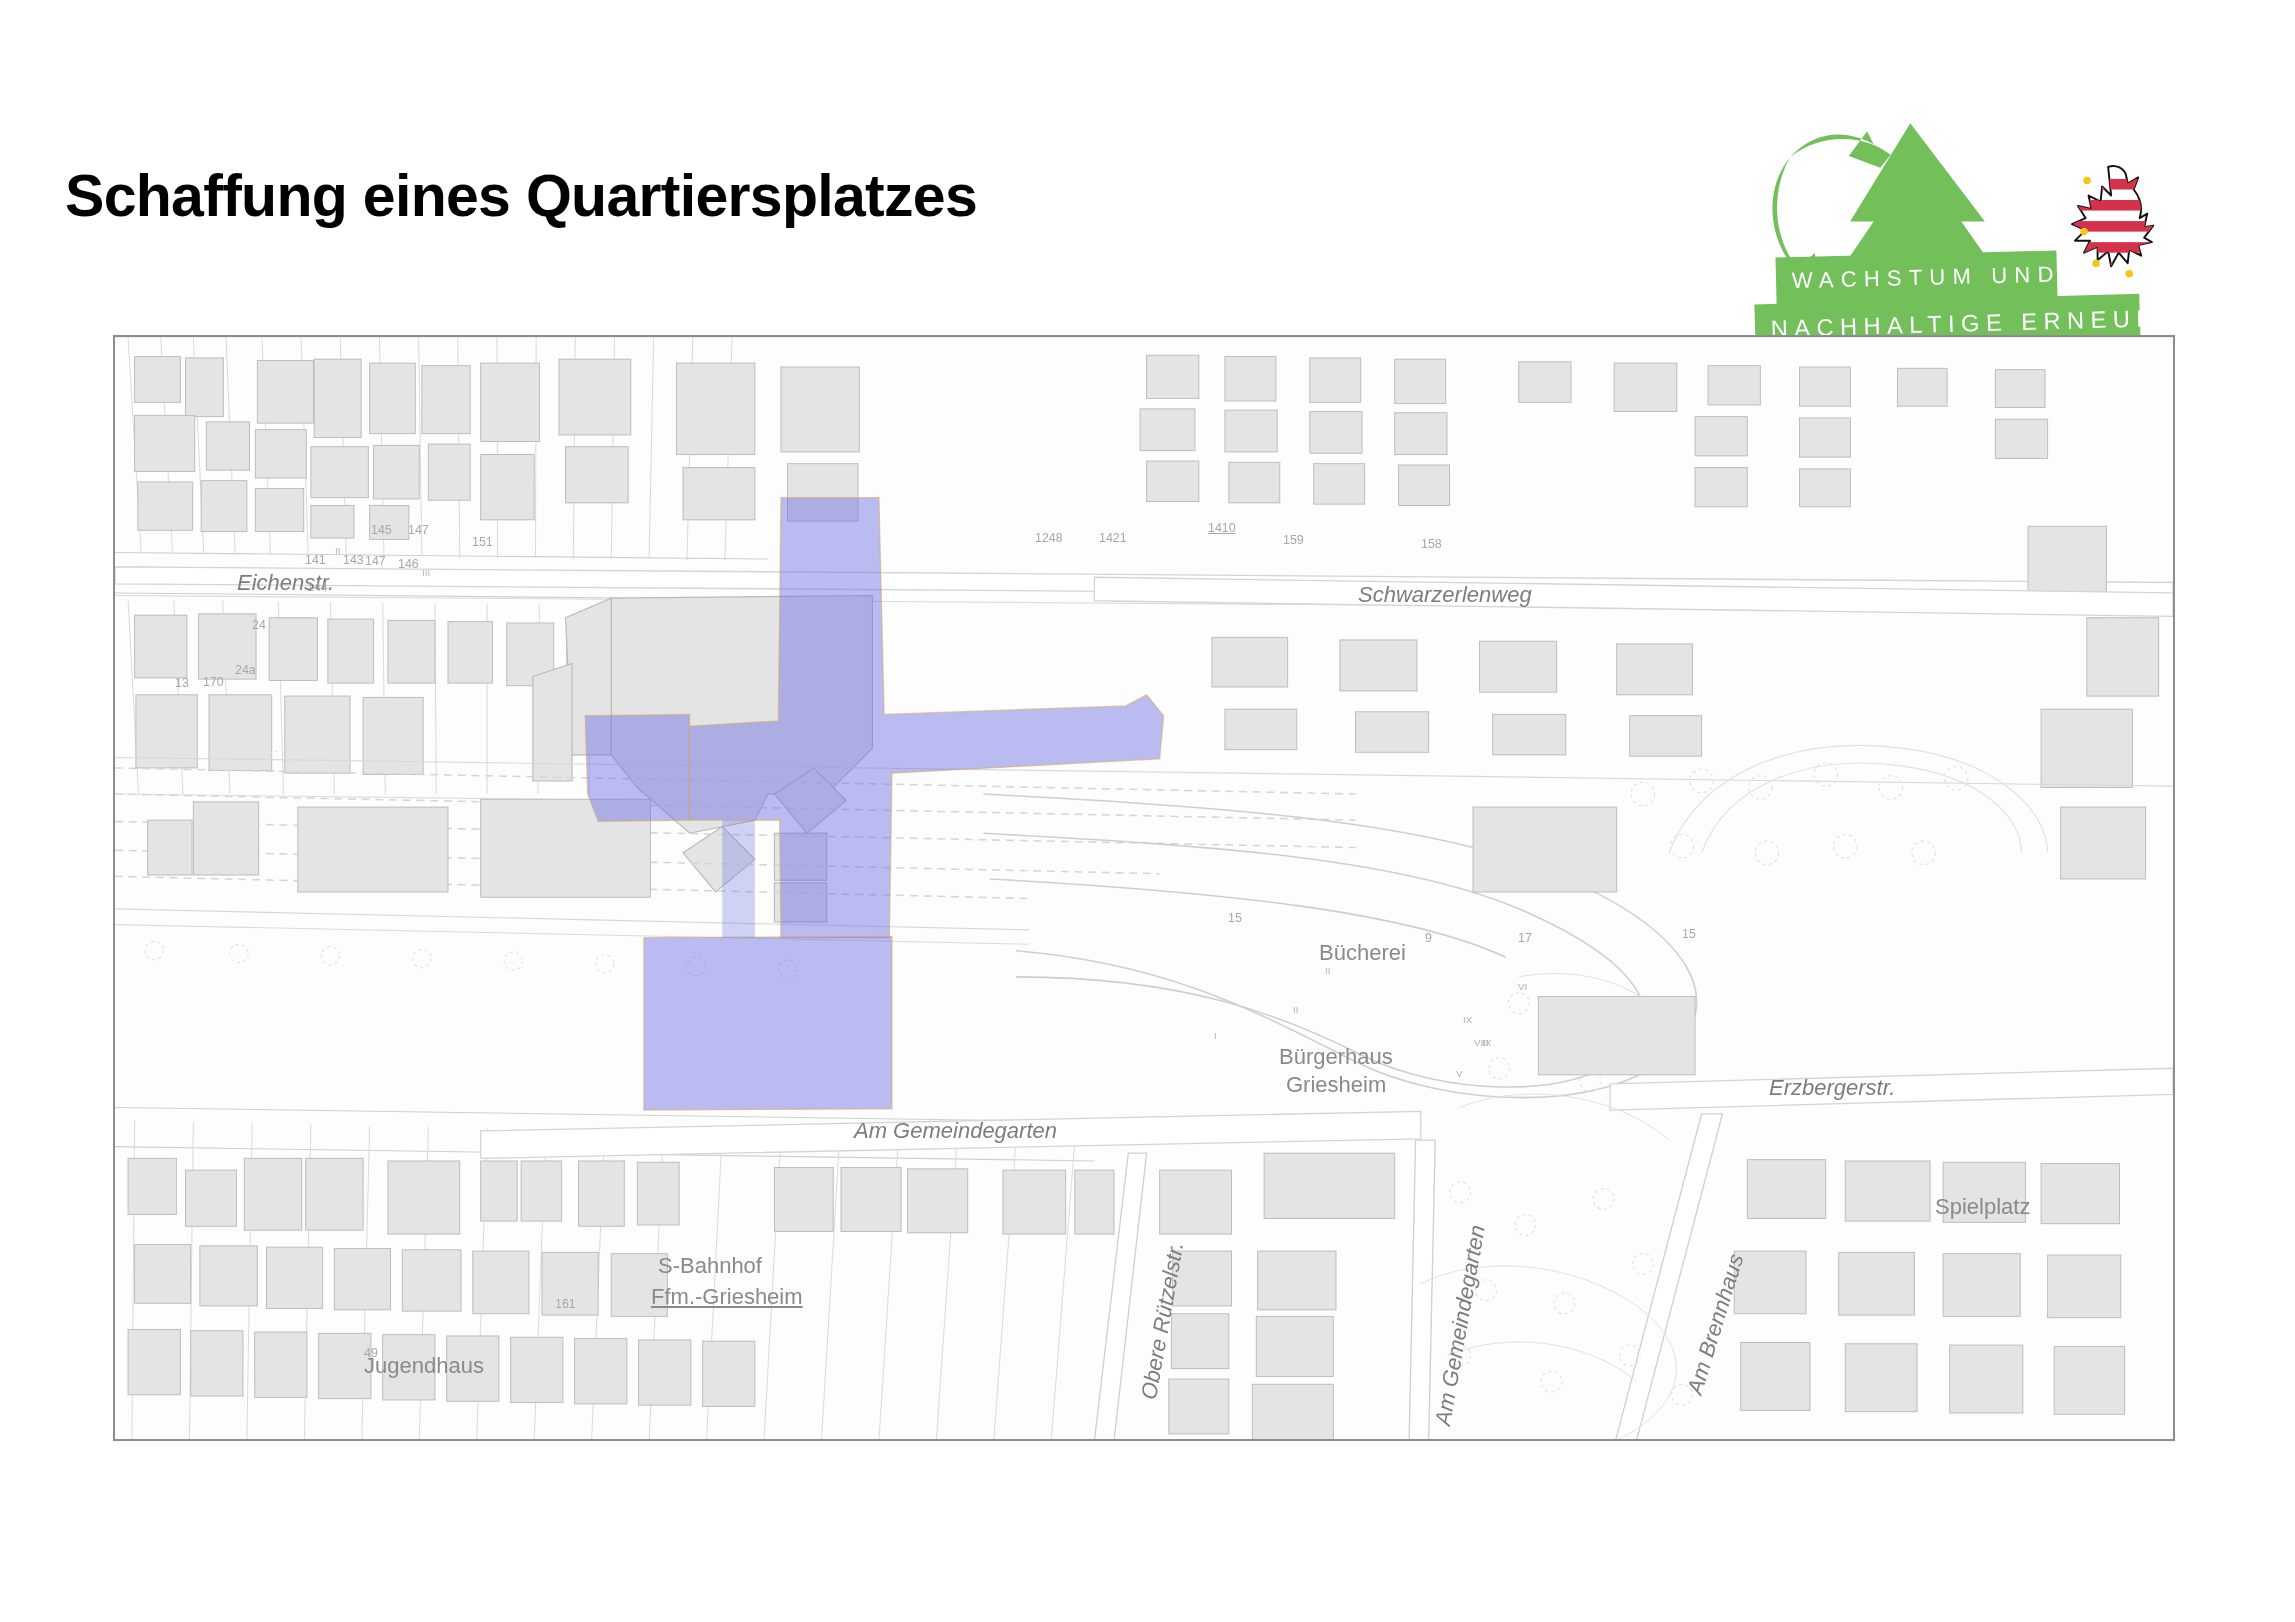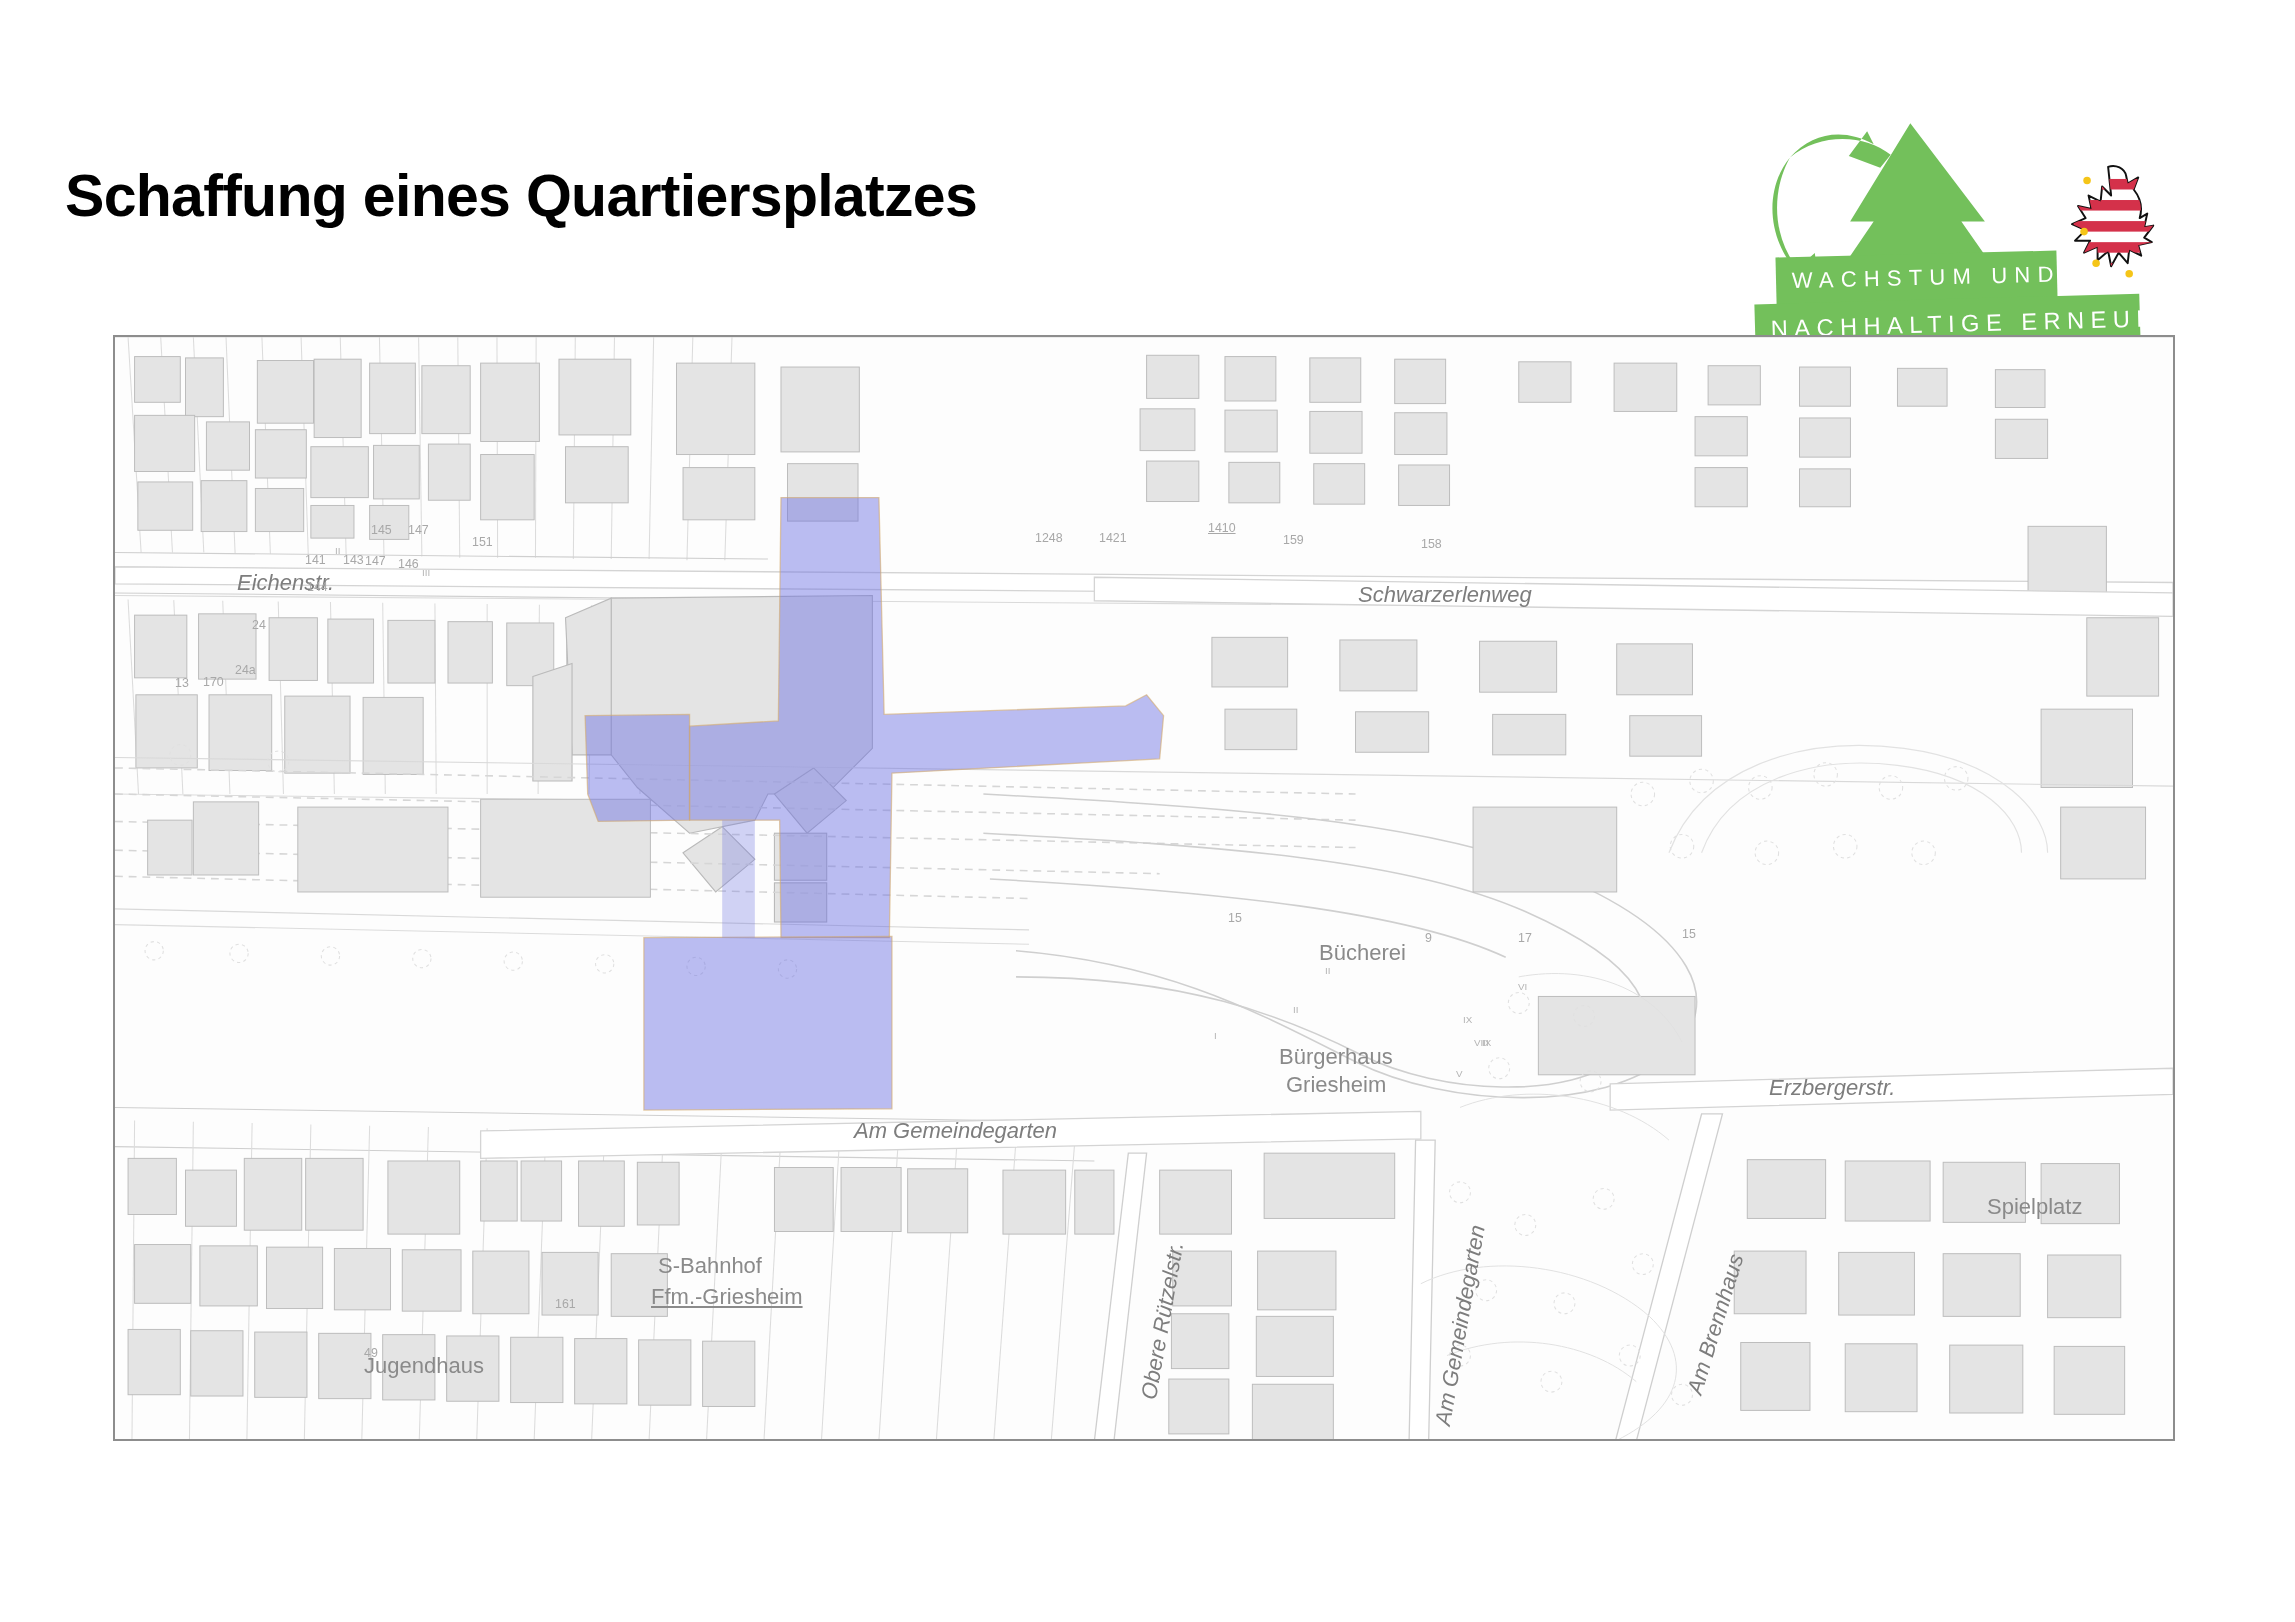--- a/index.html
+++ b/index.html
@@ -481,21 +481,21 @@
   <div class="mlabel street vert" style="left:1315px; top:1086px; transform: rotate(-80deg);">Am Gemeindegarten</div>
   <div class="mlabel street vert" style="left:1567px; top:1053px; transform: rotate(-73deg);">Am Brennhaus</div>
 
   <div class="mlabel place" style="left:1204px; top:603px;">Bücherei</div>
   <div class="mlabel place" style="left:1164px; top:707px;">Bürgerhaus</div>
   <div class="mlabel place" style="left:1171px; top:735px;">Griesheim</div>
   <div class="mlabel place" style="left:543px;  top:916px;">S-Bahnhof</div>
   <div class="mlabel place" style="left:536px;  top:947px;text-decoration:underline;">Ffm.-Griesheim</div>
   <div class="mlabel place" style="left:249px;  top:1016px;">Jugendhaus</div>
 
-  <div class="mlabel place" style="left:1872px; top:857px;">Spielplatz</div>
+  <div class="mlabel place" style="left:1820px; top:857px;">Spielplatz</div>
 
   <div class="mlabel small" style="left:256px;  top:186px;">145</div>
   <div class="mlabel small" style="left:293px;  top:186px;">147</div>
   <div class="mlabel small" style="left:357px;  top:198px;">151</div>
   <div class="mlabel small" style="left:190px;  top:216px;">141</div>
   <div class="mlabel small" style="left:228px;  top:216px;">143</div>
   <div class="mlabel small" style="left:283px;  top:220px;">146</div>
   <div class="mlabel small" style="left:250px;  top:217px;">147</div>
   <div class="mlabel small" style="left:192px;  top:243px;">144</div>
   <div class="mlabel small" style="left:137px;  top:281px;">24</div>

